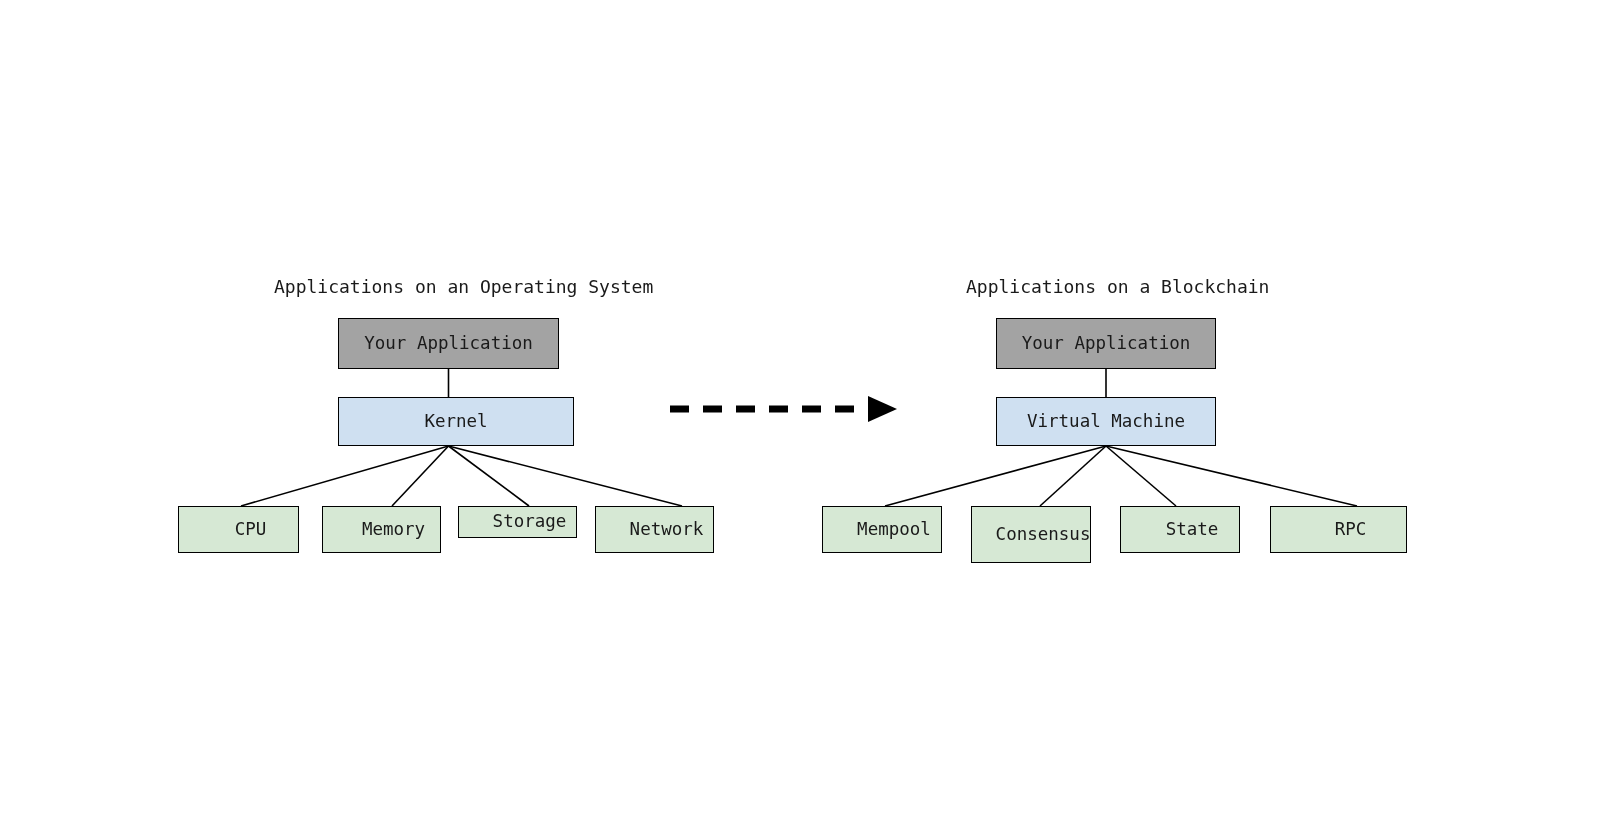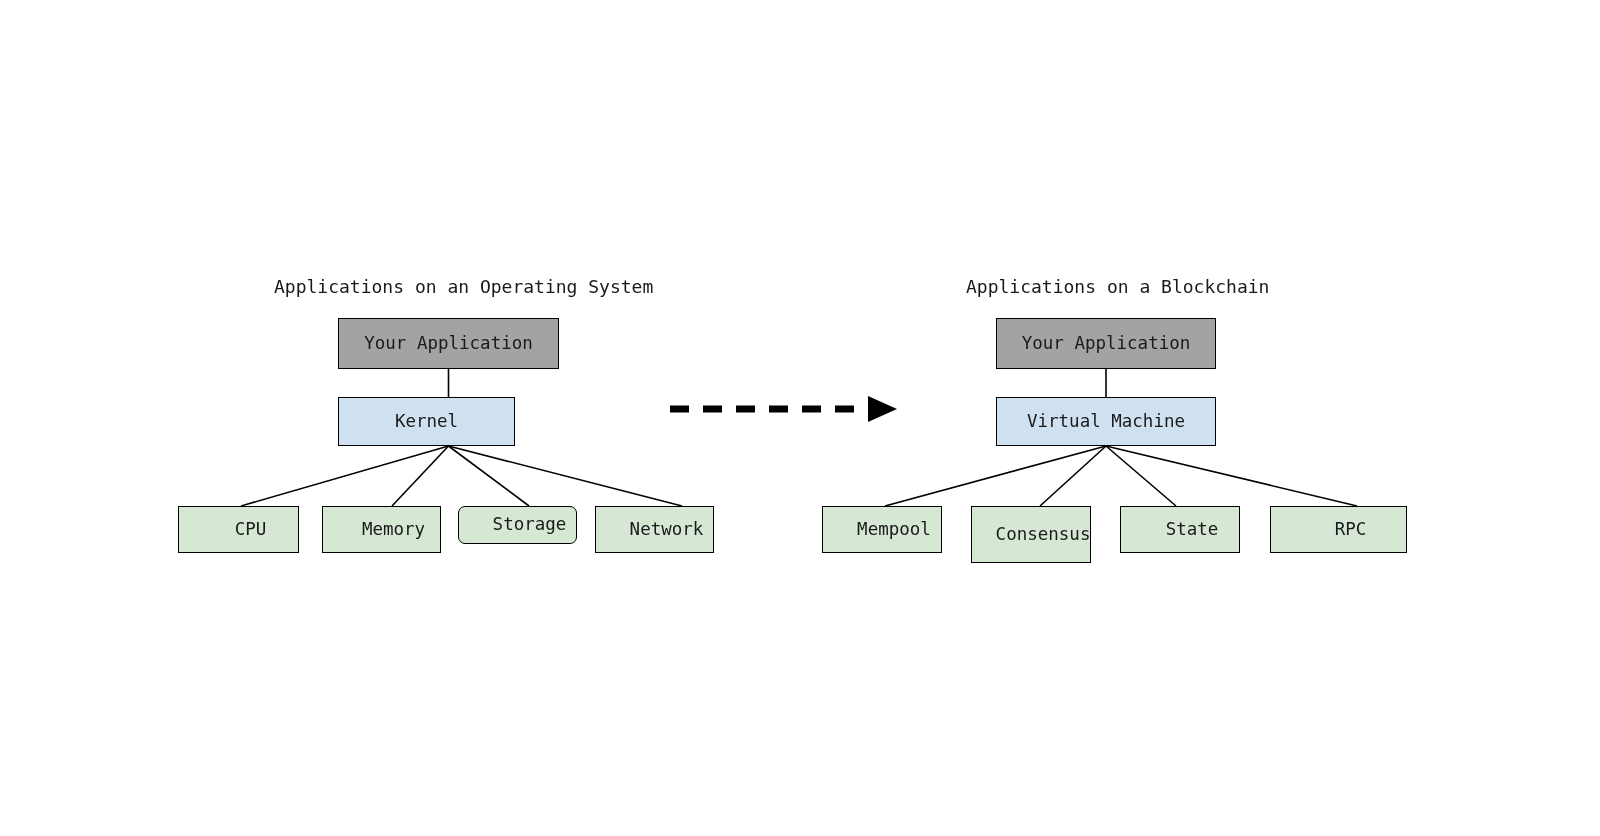--- a/index.html
+++ b/index.html
@@ -86,25 +86,25 @@
       <line x1="670" y1="409" x2="872" y2="409" stroke="#000000" stroke-width="7" stroke-dasharray="19 14"></line>
       <polygon points="868,396 897,409 868,422" fill="#000000"></polygon>
     </g>
   </svg>
 
   <div class="col-title" style="left:274px; top:278px; width:350px;">Applications on an Operating System</div>
   <div class="col-title" style="left:966px; top:278px; width:281px;">Applications on a Blockchain</div>
 
   <div class="node node-app" style="left:338px; top:318px; width:221px; height:51px;">Your Application</div>
 
-  <div class="node node-kernel" style="left:338px; top:397px; width:177px; height:49px;">Kernel</div>
+  <div class="node node-kernel" style="left:338px; top:397px; width:236px; height:49px;">Kernel</div>
 
   <div class="node node-leaf" style="left:178px; top:506px; width:121px; height:47px;">CPU</div>
   <div class="node node-leaf" style="left:322px; top:506px; width:119px; height:47px;">Memory</div>
-  <div class="node node-leaf" style="left:458px; top:506px; width:119px; height:38px;border-radius:7px;">Storage</div>
+  <div class="node node-leaf" style="left:458px; top:506px; width:119px; height:32px;">Storage</div>
   <div class="node node-leaf" style="left:595px; top:506px; width:119px; height:47px;">Network</div>
 
   <div class="node node-app" style="left:996px; top:318px; width:220px; height:51px;">Your Application</div>
 
   <div class="node node-kernel" style="left:996px; top:397px; width:220px; height:49px;">Virtual Machine</div>
 
   <div class="node node-leaf" style="left:822px; top:506px; width:120px; height:47px;">Mempool</div>
   <div class="node node-leaf" style="left:971px; top:506px; width:120px; height:57px;">Consensus</div>
   <div class="node node-leaf" style="left:1120px; top:506px; width:120px; height:47px;">State</div>
   <div class="node node-leaf" style="left:1270px; top:506px; width:137px; height:47px;">RPC</div>

